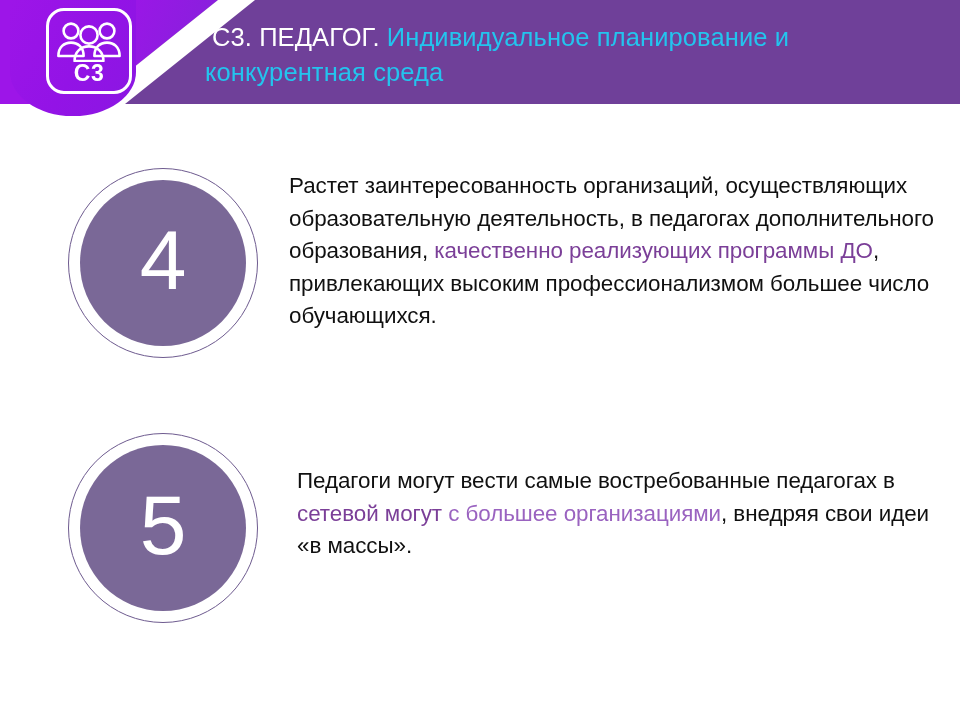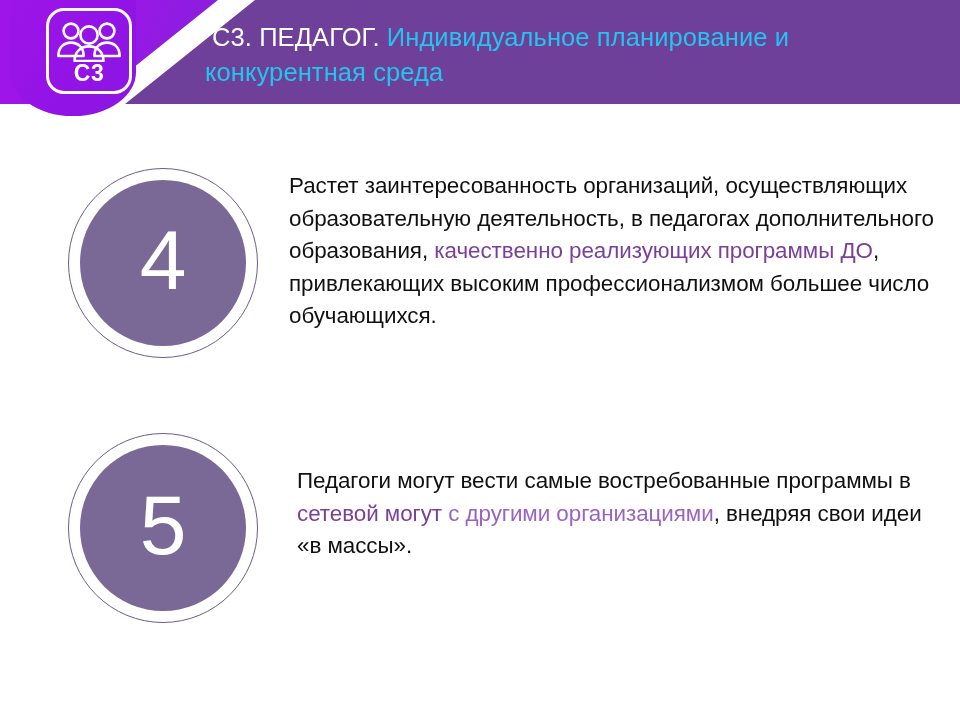--- a/index.html
+++ b/index.html
@@ -191,15 +191,15 @@
       <span class="num">4</span>
     </div>
   </div>
   <div class="body-text" id="para-1"><span>Растет заинтересованность организаций, осуществляющих образовательную деятельность, в педагогах дополнительного образования, </span><span class="em-bold">качественно реализующих программы ДО</span><span>, привлекающих высоким профессионализмом большее число обучающихся.</span></div>
 
   <div class="num-circle" id="circle-5">
     <div class="disc">
       <span class="num">5</span>
     </div>
   </div>
-  <div class="body-text" id="para-2"><span>Педагоги могут вести самые востребованные программы в </span><span class="em-bold">сетевой могут</span><span class="em-plain"> с другими организациями</span><span>, внедряя свои идеи «в массы».</span></div>
+  <div class="body-text" id="para-2"><span>Педагоги могут вести самые востребованные педагогах в </span><span class="em-bold">сетевой могут</span><span class="em-plain"> с большее организациями</span><span>, внедряя свои идеи «в массы».</span></div>
 
 </div>
 
 </body></html>

